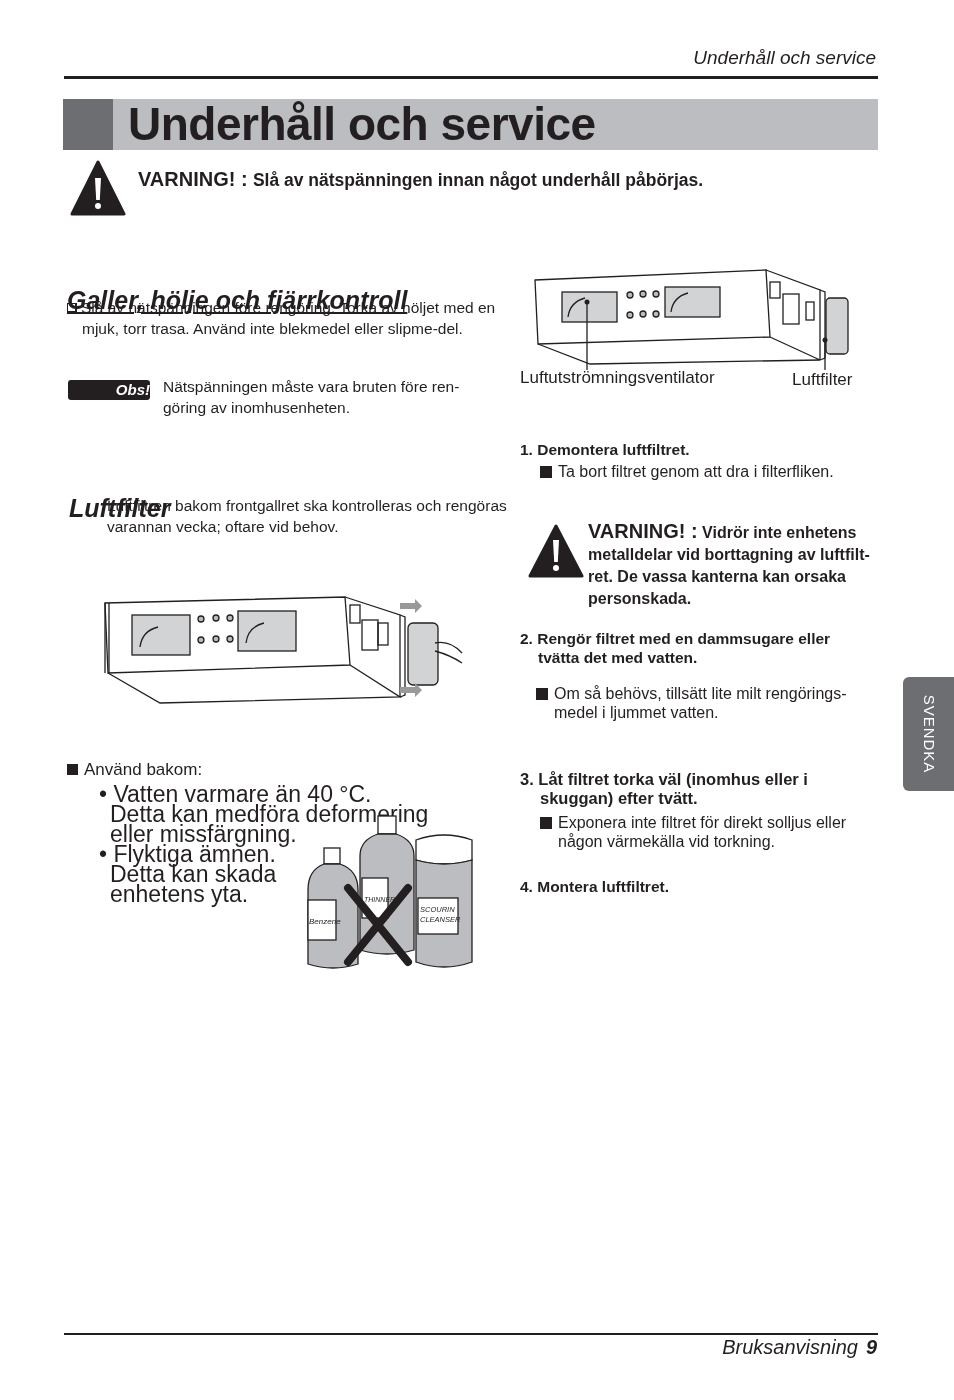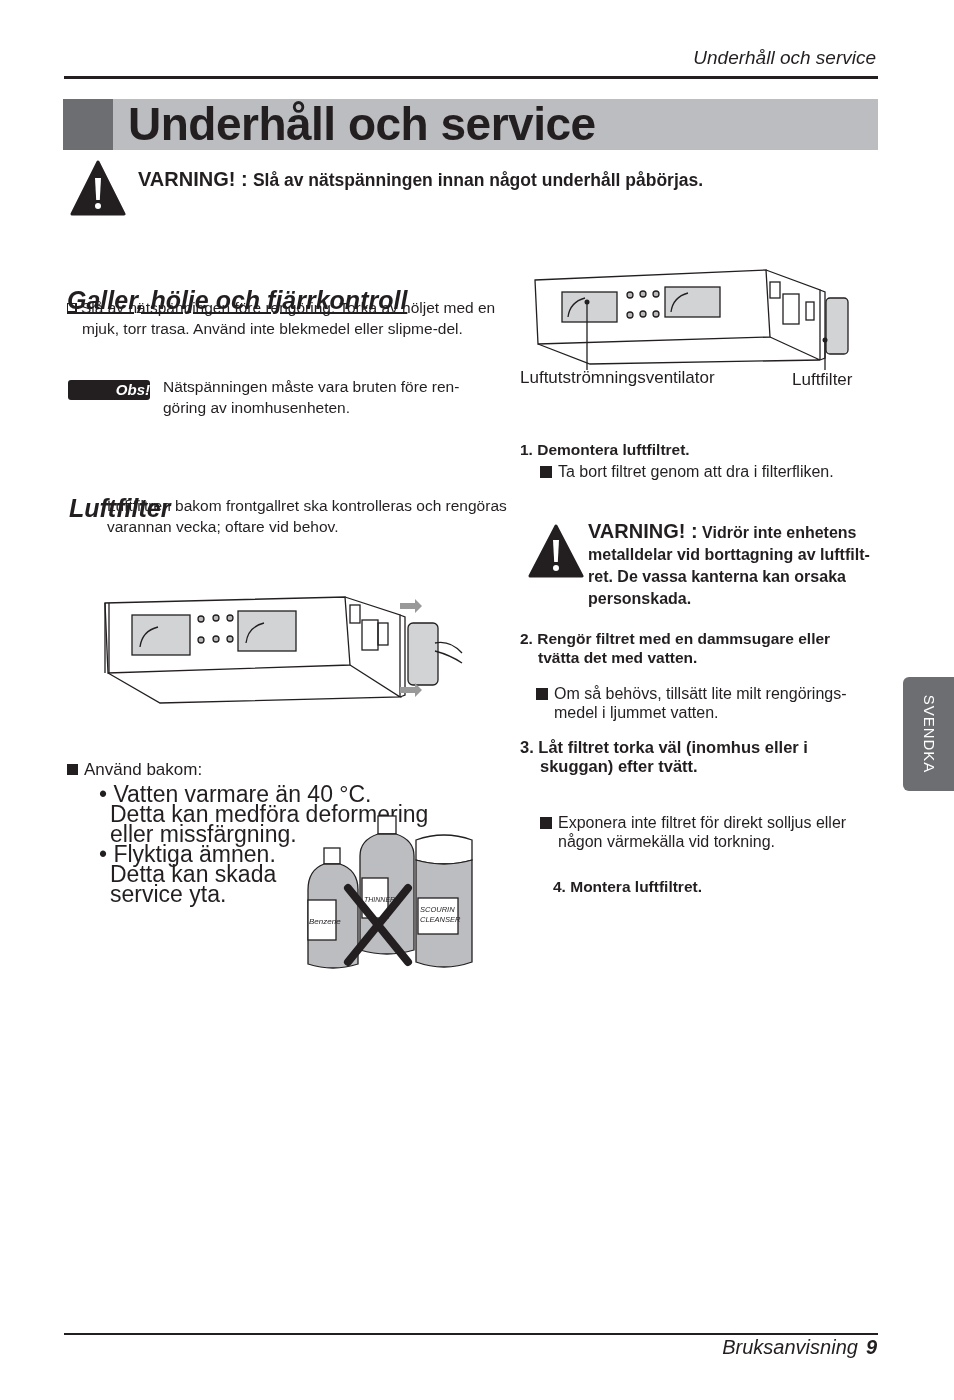--- a/index.html
+++ b/index.html
@@ -59,25 +59,25 @@
   .step1-sub { left:540px; top:462px; width:330px; }
 
   .warn2 { left:528px; top:522px; }
   .warn2-text { left:588px; top:520px; width:290px; font-size:16px; font-weight:bold; line-height:22px; }
   .warn2-text .lead { font-size:20px; }
 
   .step2 { left:520px; top:629px; width:350px; }
   .step2 .cont { padding-left:18px; }
   .step2-sub { left:536px; top:670px; width:330px;margin-top:14px; }
 
-  .step3 { left:520px; top:738px; width:350px; font-size:16.5px; }
+  .step3 { left:520px; top:770px; width:350px; font-size:16.5px; }
   .step3 .cont { padding-left:20px; }
   .step3-sub { left:540px; top:813px; width:340px; }
 
-  .step4 { left:520px; top:877px;margin-left:33px; }
+  .step4 { left:520px; top:877px; }
 
   .side-tab { left:903px; top:677px; width:51px; height:114px; background:#6d6e71; border-radius:6px 0 0 6px; }
   .side-tab span { position:absolute; left:50%; top:50%; transform:translate(-50%,-50%) rotate(90deg); color:#fff; font-size:15px; letter-spacing:1px; white-space:nowrap; }
 
   .foot-rule { left:64px; top:1333px; width:814px; height:2px; background:#231f20; }
   .foot { left:600px; top:1336px; width:277px; text-align:right; font-size:20px; font-style:italic; }
   .foot .num { font-weight:bold; margin-left:8px; }
 </style>
 </head>
 <body>
@@ -143,21 +143,21 @@
 <div class="abs never"><span class="sq"></span><span>Använd bakom:</span></div>
 <div class="abs never-list">
   <div class="it">
     <div>• Vatten varmare än 40 °C.</div>
     <div style="padding-left:11px">Detta kan medföra deformering</div>
     <div style="padding-left:11px">eller missfärgning.</div>
   </div>
   <div class="it">
     <div>• Flyktiga ämnen.</div>
     <div style="padding-left:11px">Detta kan skada</div>
-    <div style="padding-left:11px">service yta.</div>
+    <div style="padding-left:11px">enhetens yta.</div>
   </div>
 </div>
 
 <svg class="abs bottles" viewBox="0 0 180 165">
   <g stroke="#231f20" stroke-width="1.3" fill="#bcbdc0">
     <rect x="24" y="36" width="16" height="16" fill="#fff"></rect>
     <path d="M8 78 Q8 58 24 52 L40 52 Q58 58 58 78 L58 152 Q33 160 8 152 Z"></path>
     <rect x="78" y="4" width="18" height="18" fill="#fff"></rect>
     <path d="M60 44 Q60 28 78 22 L96 22 Q114 28 114 44 L114 138 Q87 146 60 138 Z"></path>
     <path d="M116 28 Q144 18 172 28 L172 48 Q144 56 116 48 Z" fill="#fff"></path>

